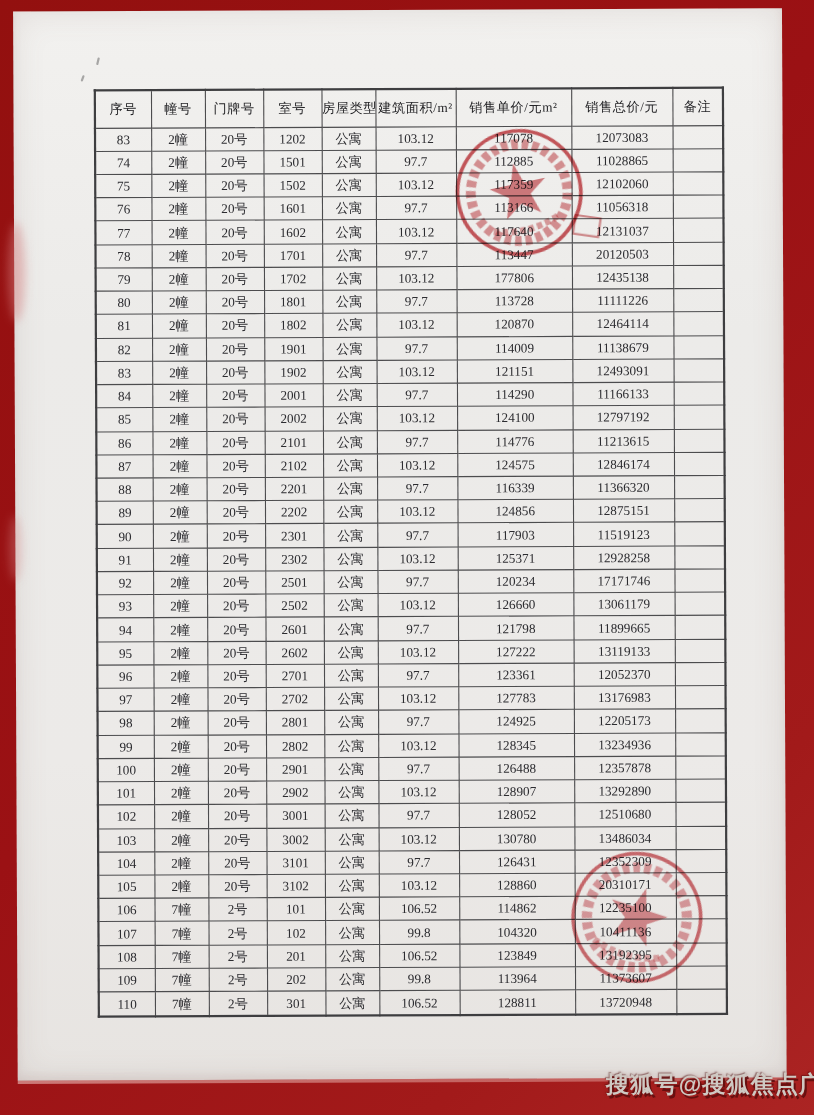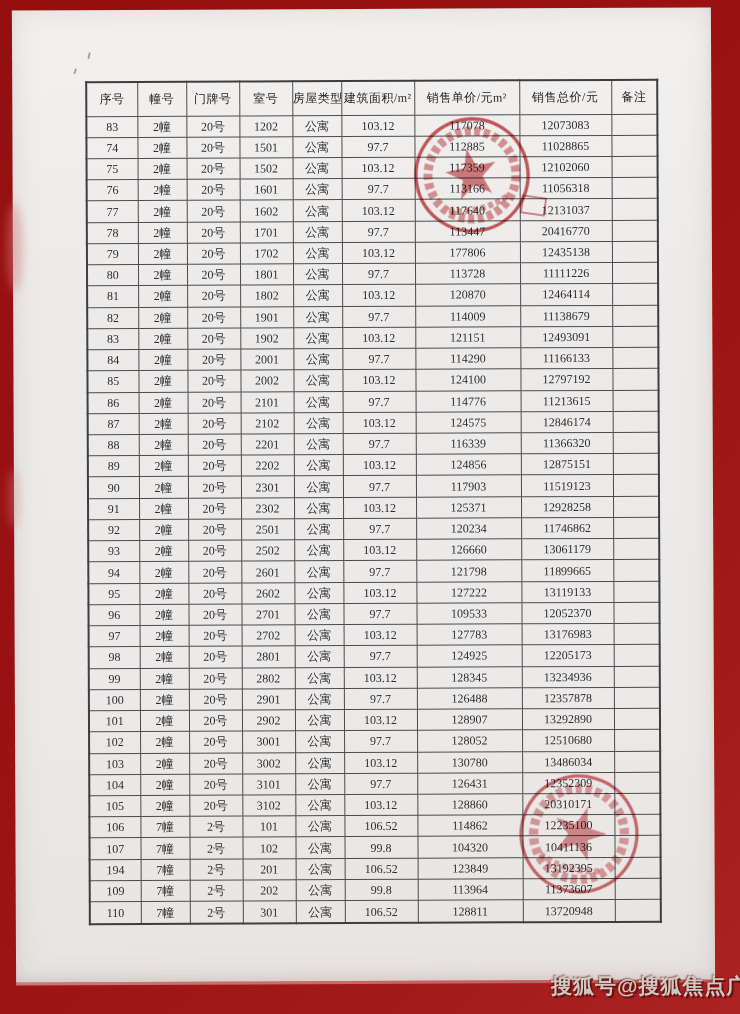--- a/index.html
+++ b/index.html
@@ -155,21 +155,21 @@
     </tr>
 
     <tr>
       <td>78</td>
       <td>2幢</td>
       <td>20号</td>
       <td>1701</td>
       <td>公寓</td>
       <td>97.7</td>
       <td>113447</td>
-      <td>20416770</td>
+      <td>20120503</td>
       <td></td>
     </tr>
 
     <tr>
       <td>79</td>
       <td>2幢</td>
       <td>20号</td>
       <td>1702</td>
       <td>公寓</td>
       <td>103.12</td>
@@ -323,21 +323,21 @@
     </tr>
 
     <tr>
       <td>92</td>
       <td>2幢</td>
       <td>20号</td>
       <td>2501</td>
       <td>公寓</td>
       <td>97.7</td>
       <td>120234</td>
-      <td>11746862</td>
+      <td>17171746</td>
       <td></td>
     </tr>
 
     <tr>
       <td>93</td>
       <td>2幢</td>
       <td>20号</td>
       <td>2502</td>
       <td>公寓</td>
       <td>103.12</td>
@@ -370,21 +370,21 @@
       <td></td>
     </tr>
 
     <tr>
       <td>96</td>
       <td>2幢</td>
       <td>20号</td>
       <td>2701</td>
       <td>公寓</td>
       <td>97.7</td>
-      <td>109533</td>
+      <td>123361</td>
       <td>12052370</td>
       <td></td>
     </tr>
 
     <tr>
       <td>97</td>
       <td>2幢</td>
       <td>20号</td>
       <td>2702</td>
       <td>公寓</td>
@@ -508,21 +508,21 @@
       <td>2号</td>
       <td>102</td>
       <td>公寓</td>
       <td>99.8</td>
       <td>104320</td>
       <td>10411136</td>
       <td></td>
     </tr>
 
     <tr>
-      <td>194</td>
+      <td>108</td>
       <td>7幢</td>
       <td>2号</td>
       <td>201</td>
       <td>公寓</td>
       <td>106.52</td>
       <td>123849</td>
       <td>13192395</td>
       <td></td>
     </tr>
 

